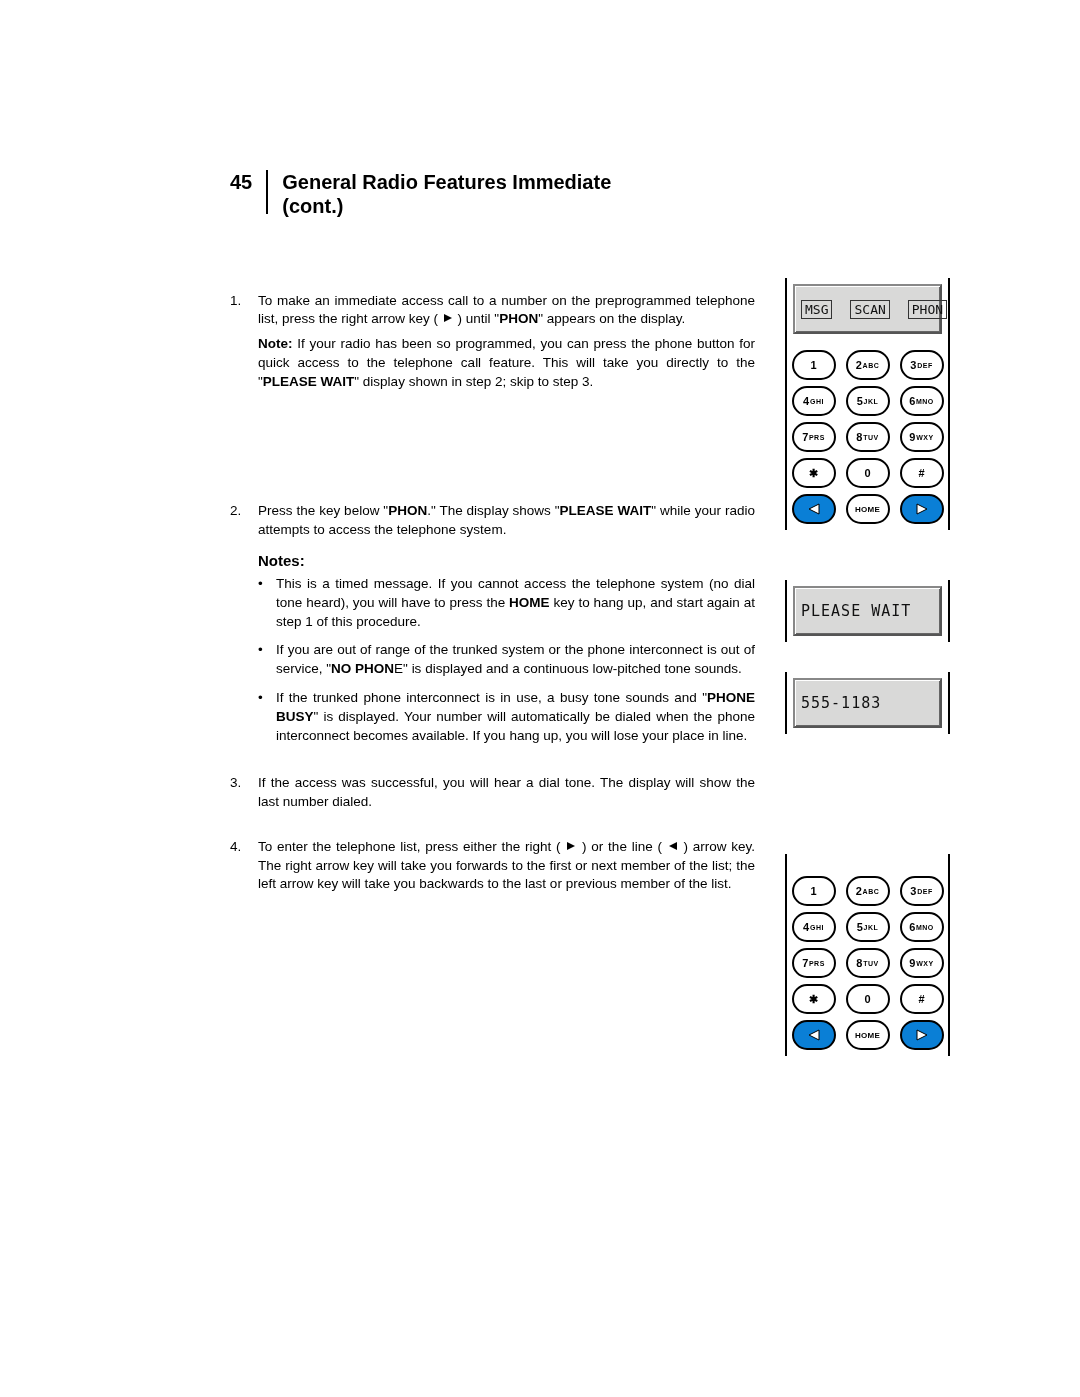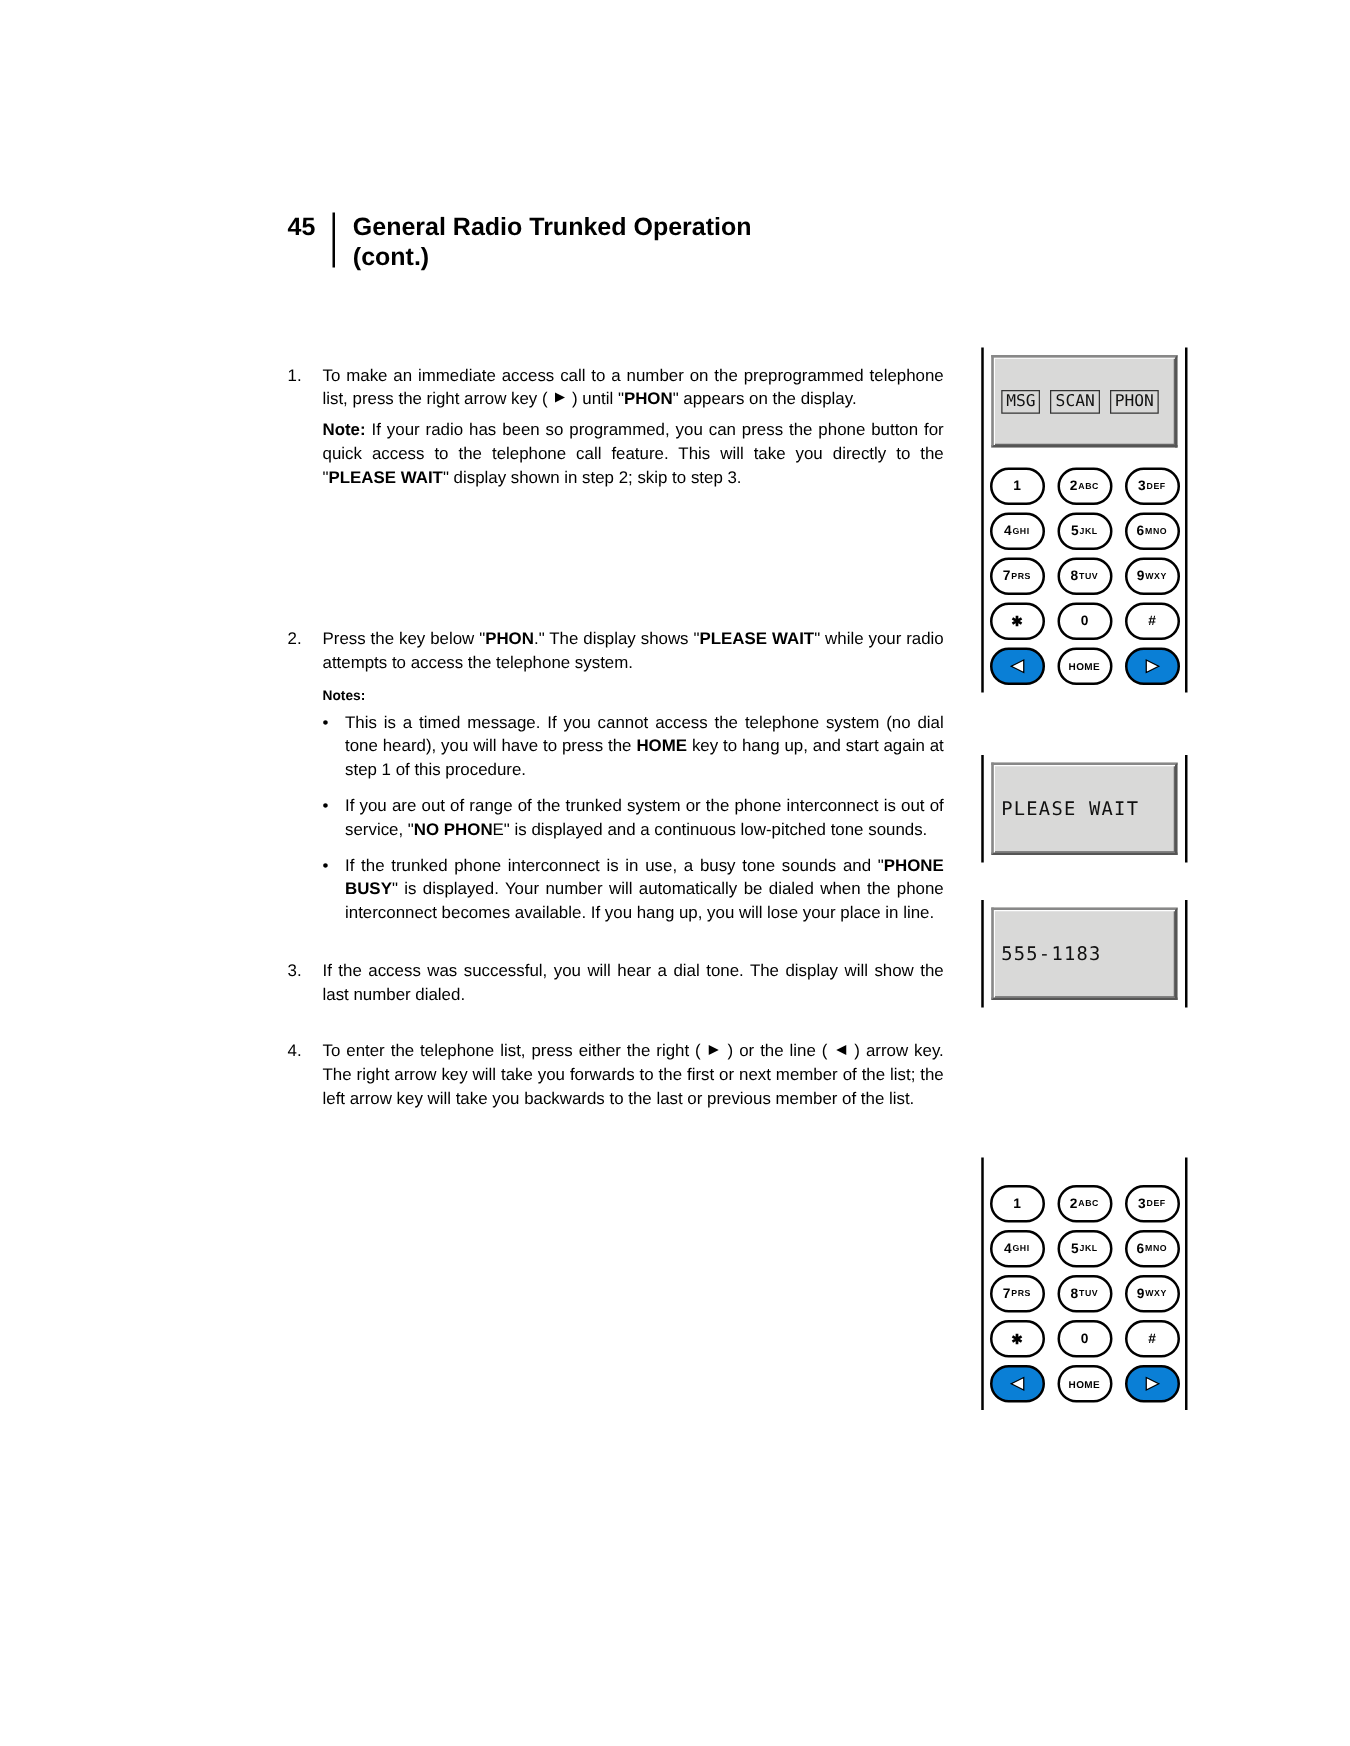--- a/index.html
+++ b/index.html
@@ -73,21 +73,21 @@
     flex: 1;
   }
   .note {
     text-align: justify;
     margin-top: 6px;
   }
   .notes-label {
     font-weight: bold;
     margin-top: 10px;
     margin-bottom: 4px;
-    font-size: 11px;
+    font-size: 15px;
   }
   ul.notes {
     padding-left: 0;
     list-style: none;
     margin: 0 0 14px 0;
   }
   ul.notes > li {
     display: flex;
     margin-bottom: 10px;
     text-align: justify;
@@ -113,26 +113,26 @@
   }
   .lcd {
     background: #d9d9d8;
     border: 2px solid #555;
     border-top-color: #888;
     border-left-color: #888;
     box-shadow: inset 1px 1px 0 #fff, inset -1px -1px 0 #666;
     height: 38px;
     display: flex;
     align-items: center;
-    padding: 16px 6px;
+    padding: 4px 6px;
     font-family: "Lucida Console", Monaco, monospace;
     font-size: 15px;
     letter-spacing: 1px;
     color: #111;
-    gap: 8px;
+    gap: 18px;
     text-align: center;
   }
   .lcd .seg {
     border: 1px solid #333;
     padding: 1px 3px;
     font-size: 13px;
     letter-spacing: 0;
   }
   .lcd.plain { justify-content: flex-start; }
   .keypad {
@@ -169,21 +169,21 @@
   .gap-step3 { margin-top: 120px; }
 </style>
 </head>
 <body>
 
 <div class="page">
 
   <div class="header">
     <div class="pagenum">45</div>
     <div class="header-title">
-      <span>General Radio Trunked Operation</span><br>
+      <span>General Radio Features Immediate</span><br>
       <span>(cont.)</span>
     </div>
   </div>
 
   <div class="content-row">
     <div class="text-col">
 
 
       <ol class="steps">
         <li>

